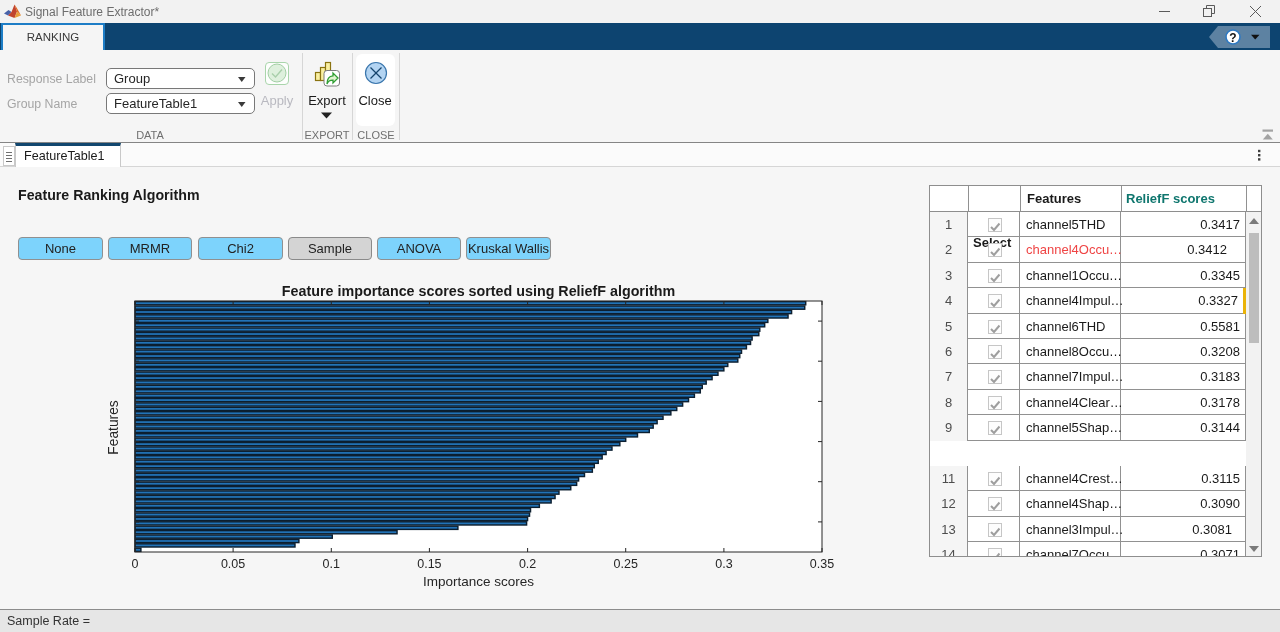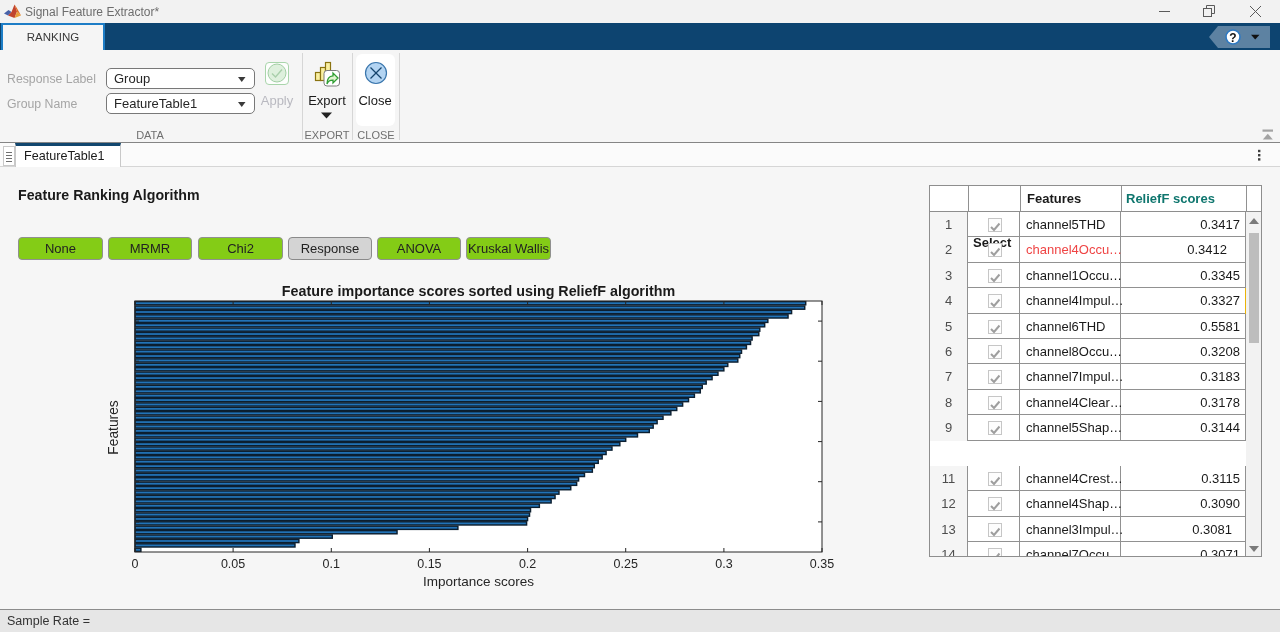--- a/index.html
+++ b/index.html
@@ -19,21 +19,21 @@
 .dropdown { background:#fff; border:1px solid #787878; border-radius:5px; font-size:13px; color:#262626; }
 .seclabel { color:#6f6f6f; font-size:11px; }
 .vsep { width:1px; background:#d6d6d6; top:53px; height:87px; }
 
 #docbar { left:0; top:143px; width:1280px; height:24px; background:#fbfbfb; border-bottom:1px solid #d6d6d6; }
 #menubox { left:3px; top:146px; width:12px; height:20px; background:#fff; border:1px solid #c9c9c9; }
 #doctab { left:15px; top:143px; width:106px; height:24px; background:#fff; border-top:3px solid #11466e; border-left:1px solid #c9c9c9; border-right:1px solid #c9c9c9; font-size:12.6px; color:#1a1a1a; line-height:20px; padding-left:8px; }
 
 #workspace { left:0; top:167px; width:1280px; height:442px; background:#f6f6f6; }
 #heading { left:18px; top:187px; font-size:14.2px; font-weight:bold; color:#1a1a1a; }
-.algbtn { top:237px; height:23px; border:1px solid #909090; border-radius:4px; background:#84cc16; font-size:13px; color:#222; text-align:center; line-height:21px; white-space:nowrap; }
+.algbtn { top:237px; height:23px; border:1px solid #909090; border-radius:4px; background:#7dd3fc; font-size:13px; color:#222; text-align:center; line-height:21px; white-space:nowrap; }
 
 #statusbar { left:0; top:609px; width:1280px; height:23px; background:#e6e6e6; border-top:1px solid #8c8c8c; }
 #statustext { left:7px; top:609px; height:23px; line-height:24px; font-size:12.5px; color:#333; }
 </style>
 </head>
 <body>
 <div class="abs" id="titlebar">
   <svg class="abs" style="left:3px;top:2px" width="19" height="19" viewBox="0 0 19 19">
     <polygon points="1,11.5 5.5,8 8.5,10 5,13.5" fill="#4862a8"></polygon>
     <polygon points="5,13.5 8.5,10 11.5,2.5 14,9.5 11.5,16" fill="#c1442e"></polygon>
@@ -130,21 +130,21 @@
     <rect x="1" y="0.8" width="2.4" height="2.4" fill="#3f3f3f"></rect>
     <rect x="1" y="5" width="2.4" height="2.4" fill="#3f3f3f"></rect>
     <rect x="1" y="9.2" width="2.4" height="2.4" fill="#3f3f3f"></rect>
   </svg>
 
 <div class="abs" id="workspace"></div>
 <div class="abs" id="heading">Feature Ranking Algorithm</div>
 <div class="abs algbtn" style="left:18px;width:85px;">None</div>
 <div class="abs algbtn" style="left:108px;width:84px;">MRMR</div>
 <div class="abs algbtn" style="left:198px;width:85px;">Chi2</div>
-<div class="abs algbtn" style="left:288px;width:84px;background:#d4d4d4;border-color:#8a8a8a;">Response</div>
+<div class="abs algbtn" style="left:288px;width:84px;background:#d4d4d4;border-color:#8a8a8a;">Sample</div>
 <div class="abs algbtn" style="left:377px;width:84px;">ANOVA</div>
 <div class="abs algbtn" style="left:466px;width:85px;">Kruskal Wallis</div>
 
 <svg class="abs" style="left:100px;top:280px" width="760" height="320" viewBox="0 0 760 320">
 <rect x="35" y="21" width="687" height="251" fill="#ffffff"></rect>
 <g fill="#2273b7" stroke="#0c1f30" stroke-width="1.45">
 <rect x="35" y="21.60" width="670.71" height="3.2"></rect>
 <rect x="35" y="26.01" width="669.73" height="3.2"></rect>
 <rect x="35" y="30.41" width="656.58" height="3.2"></rect>
 <rect x="35" y="34.81" width="653.04" height="3.2"></rect>
@@ -282,21 +282,21 @@
 <div class="abs" style="left:90px;top:0;width:101px;height:25.4px;border-right:1px solid #919191;line-height:25px;padding-left:6px;color:#1a1a1a;font-size:13px;">channel1Occu…</div>
 <div class="abs" style="left:191px;top:0;width:125px;height:25.4px;border-right:1px solid #919191;line-height:25px;text-align:right;padding-right:5px;color:#1a1a1a;font-size:13px;">0.3345</div>
 </div>
 <div class="abs" style="left:0;top:102.2px;width:333px;height:25.4px;border-bottom:1px solid #919191;">
 <div class="abs" style="left:0;top:0;width:38px;height:25.4px;background:#f5f5f5;border-right:1px solid #919191;text-align:center;line-height:25px;color:#4d4d4d;font-size:13px;">4</div>
 <div class="abs" style="left:39px;top:0;width:51px;height:25.4px;border-right:1px solid #919191;"></div>
 <div class="abs" style="left:58px;top:6px;width:14px;height:14px;border:1px solid #c6c6c6;background:#fdfdfd;"><svg width="12" height="12">
           <polyline points="2,6 5,9 10.5,2.5" fill="none" stroke="#9e9e9e" stroke-width="2"></polyline>
         </svg></div>
 <div class="abs" style="left:90px;top:0;width:101px;height:25.4px;border-right:1px solid #919191;line-height:25px;padding-left:6px;color:#1a1a1a;font-size:13px;">channel4Impul…</div>
-<div class="abs" style="left:191px;top:0;width:125px;height:25.4px;border-right:1px solid #eab308;line-height:25px;text-align:right;padding-right:5px;color:#1a1a1a;font-size:13px;">0.3327</div>
+<div class="abs" style="left:191px;top:0;width:125px;height:25.4px;border-right:3px solid #eab308;line-height:25px;text-align:right;padding-right:5px;color:#1a1a1a;font-size:13px;">0.3327</div>
 </div>
 <div class="abs" style="left:0;top:127.6px;width:333px;height:25.4px;border-bottom:1px solid #919191;">
 <div class="abs" style="left:0;top:0;width:38px;height:25.4px;background:#f5f5f5;border-right:1px solid #919191;text-align:center;line-height:25px;color:#4d4d4d;font-size:13px;">5</div>
 <div class="abs" style="left:39px;top:0;width:51px;height:25.4px;border-right:1px solid #919191;"></div>
 <div class="abs" style="left:58px;top:6px;width:14px;height:14px;border:1px solid #c6c6c6;background:#fdfdfd;"><svg width="12" height="12">
           <polyline points="2,6 5,9 10.5,2.5" fill="none" stroke="#9e9e9e" stroke-width="2"></polyline>
         </svg></div>
 <div class="abs" style="left:90px;top:0;width:101px;height:25.4px;border-right:1px solid #919191;line-height:25px;padding-left:6px;color:#1a1a1a;font-size:13px;">channel6THD</div>
 <div class="abs" style="left:191px;top:0;width:125px;height:25.4px;border-right:1px solid #919191;line-height:25px;text-align:right;padding-right:5px;color:#1a1a1a;font-size:13px;">0.5581</div>
 </div>

